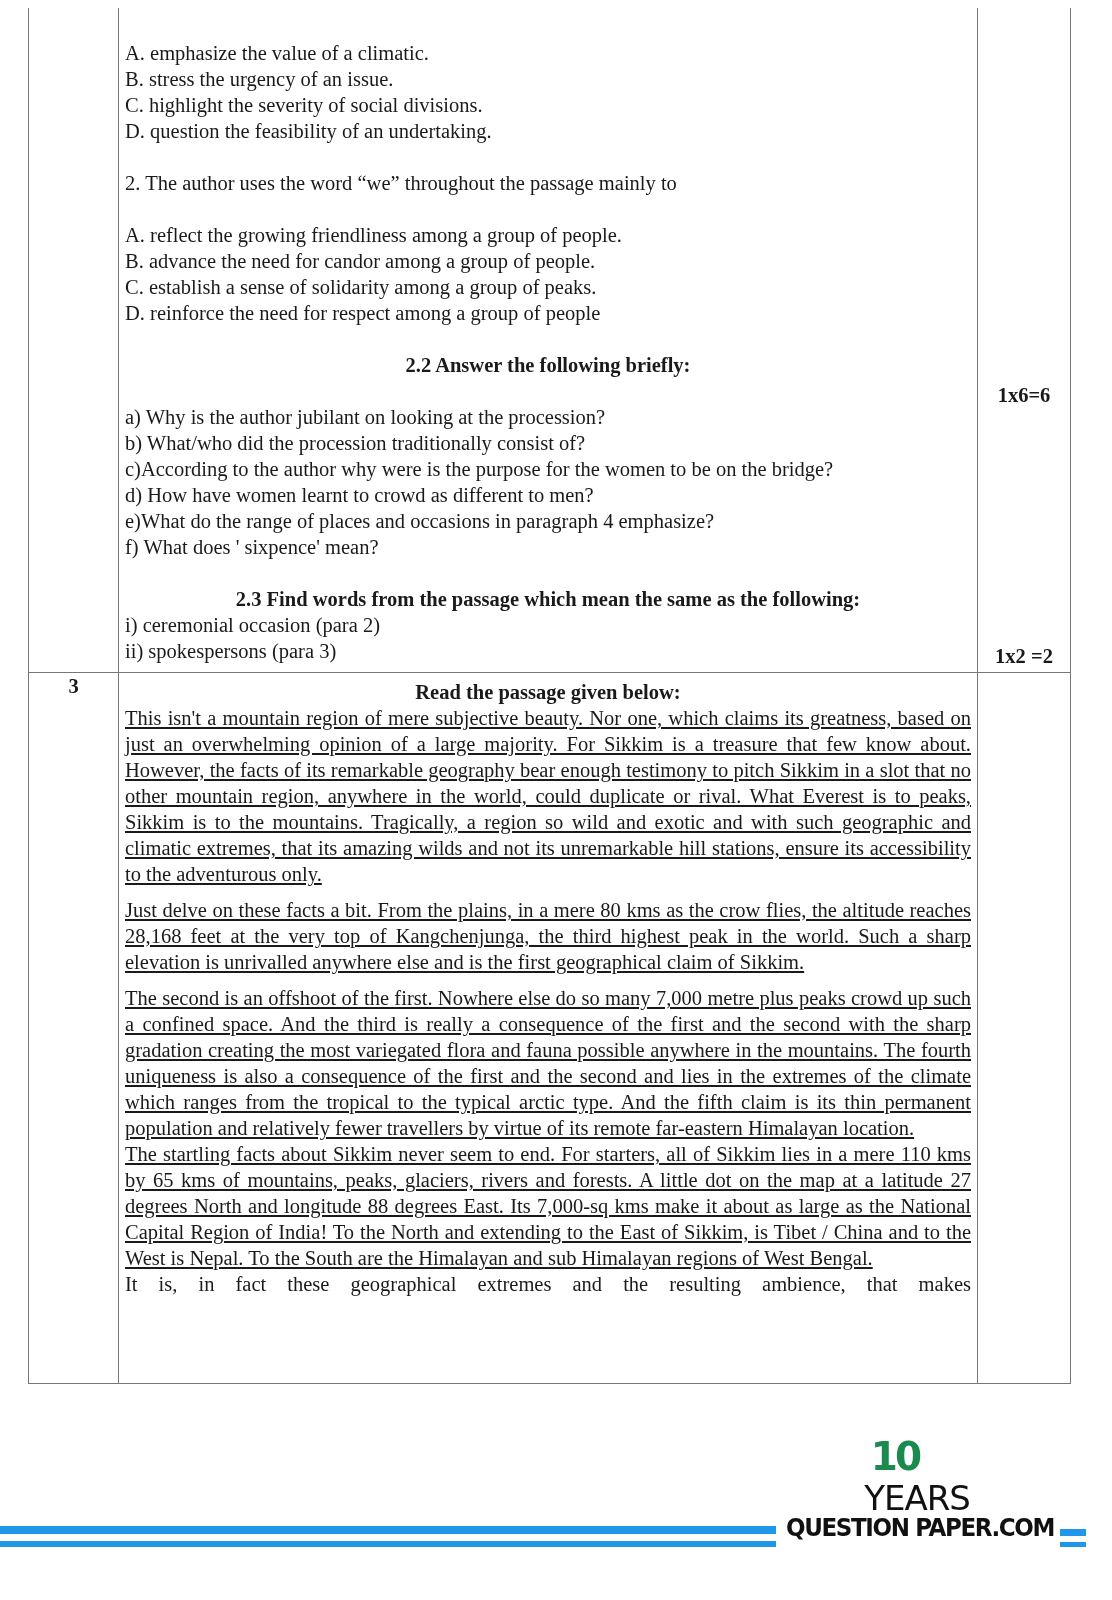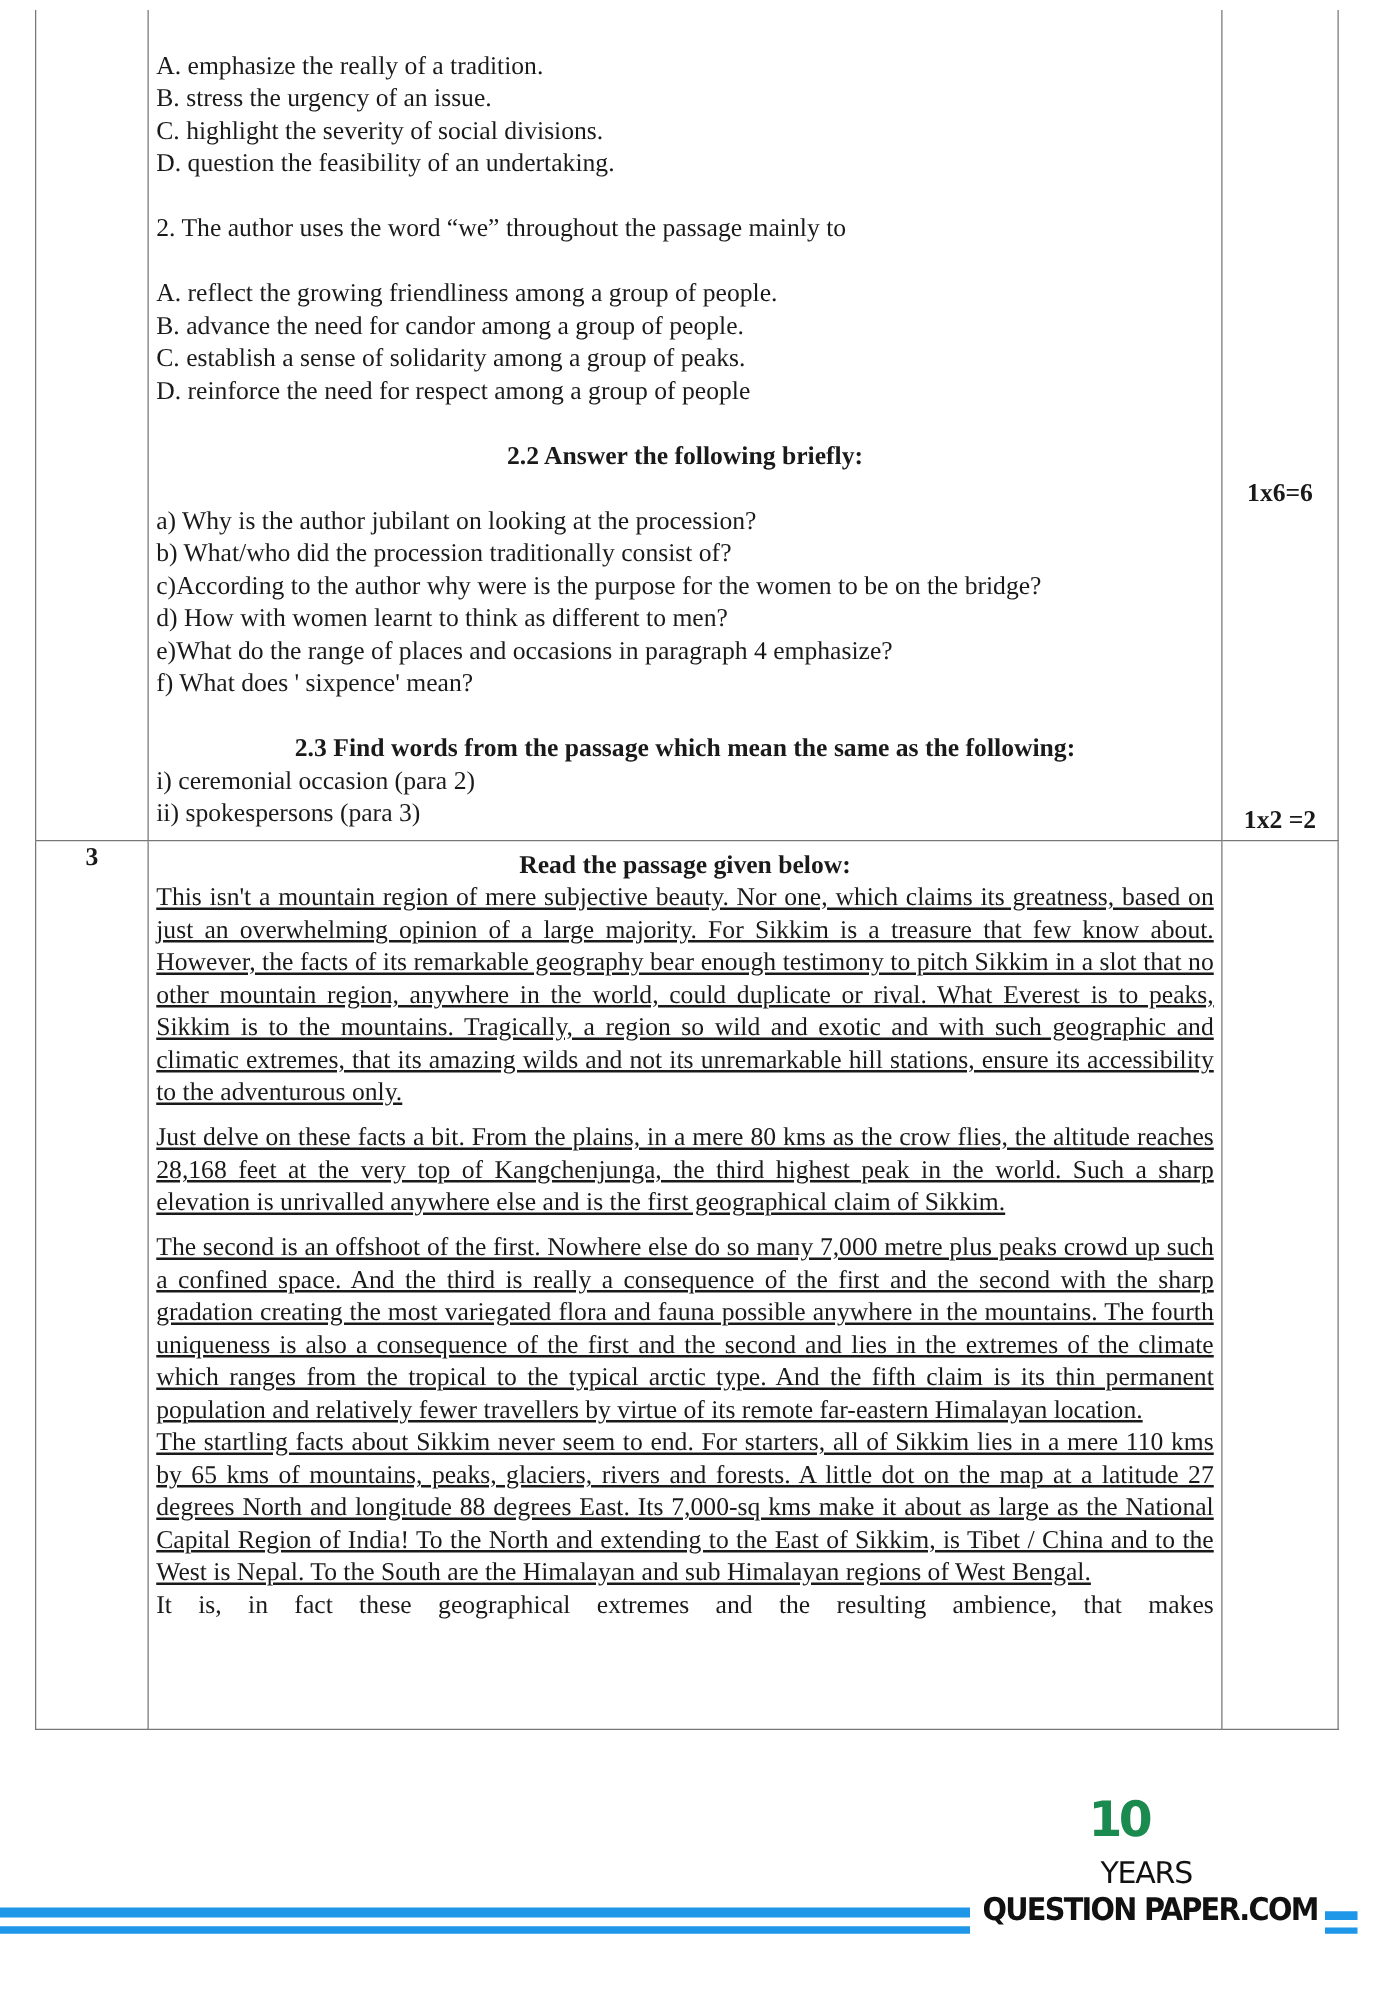--- a/index.html
+++ b/index.html
@@ -32,50 +32,50 @@
     .para-gap { margin-top: 10px; }
     .marks { font-weight: bold; font-size: 20.5px; line-height: 26px; display: block; }
 
     
     .stripe { position: absolute; background: #1e97e8; }
     .logo {
       position: absolute; left: 786px; top: 1432px; width: 268px; height: 112px;
       font-family: "DejaVu Sans", "Liberation Sans", sans-serif; text-align: center;
     }
     .logo-10 { display: block; color: #1b8a4f; font-weight: bold; font-size: 39px; line-height: 50px; letter-spacing: -3px; margin-left: -50px; }
-    .logo-years { display: block; color: #111; font-size: 24px; line-height: 32px; letter-spacing: -1px; margin-left: -6px; }
+    .logo-years { display: block; color: #111; font-size: 34px; line-height: 32px; letter-spacing: -1px; margin-left: -6px; }
     .logo-qp { display: block; color: #111; font-size: 25px; line-height: 28px; letter-spacing: -1.5px; font-weight: bold; transform: scaleX(0.92); transform-origin: left; white-space: nowrap; }
   </style>
 </head>
 <body>
 
 <table class="page-table">
   <tbody>
       <tr class="row-top">
     <td class="c1" style="height:664px;"></td>
     <td class="c2 txt">
       <div style="height:32px;"></div>
-      <span class="line">A. emphasize the really of a tradition.</span>
+      <span class="line">A. emphasize the value of a climatic.</span>
       <span class="line">B. stress the urgency of an issue.</span>
       <span class="line">C. highlight the severity of social divisions.</span>
       <span class="line">D. question the feasibility of an undertaking.</span>
       <div class="gap"></div>
       <span class="line">2. The author uses the word “we” throughout the passage mainly to</span>
       <div class="gap"></div>
       <span class="line">A. reflect the growing friendliness among a group of people.</span>
       <span class="line">B. advance the need for candor among a group of people.</span>
       <span class="line">C. establish a sense of solidarity among a group of peaks.</span>
       <span class="line">D. reinforce the need for respect among a group of people</span>
       <div class="gap"></div>
       <span class="line bold">2.2 Answer the following briefly:</span>
       <div class="gap"></div>
       <span class="line">a) Why is the author jubilant on looking at the procession?</span>
       <span class="line">b) What/who did the procession traditionally consist of?</span>
       <span class="line">c)According to the author why were is the purpose for the women to be on the bridge?</span>
-      <span class="line">d) How with women learnt to think as different to men?</span>
+      <span class="line">d) How have women learnt to crowd as different to men?</span>
       <span class="line">e)What do the range of places and occasions in paragraph 4 emphasize?</span>
       <span class="line">f) What does ' sixpence' mean?</span>
       <div class="gap"></div>
       <span class="line bold">2.3 Find words from the passage which mean the same as the following:</span>
       <span class="line">i) ceremonial occasion (para 2)</span>
       <span class="line">ii) spokespersons (para 3)</span>
     </td>
     <td class="c3" style="position:relative;">
       <span class="marks" style="position:absolute; left:0; right:0; top:374px;">1x6=6</span>
       <span class="marks" style="position:absolute; left:0; right:0; top:635px;">1x2 =2</span>

